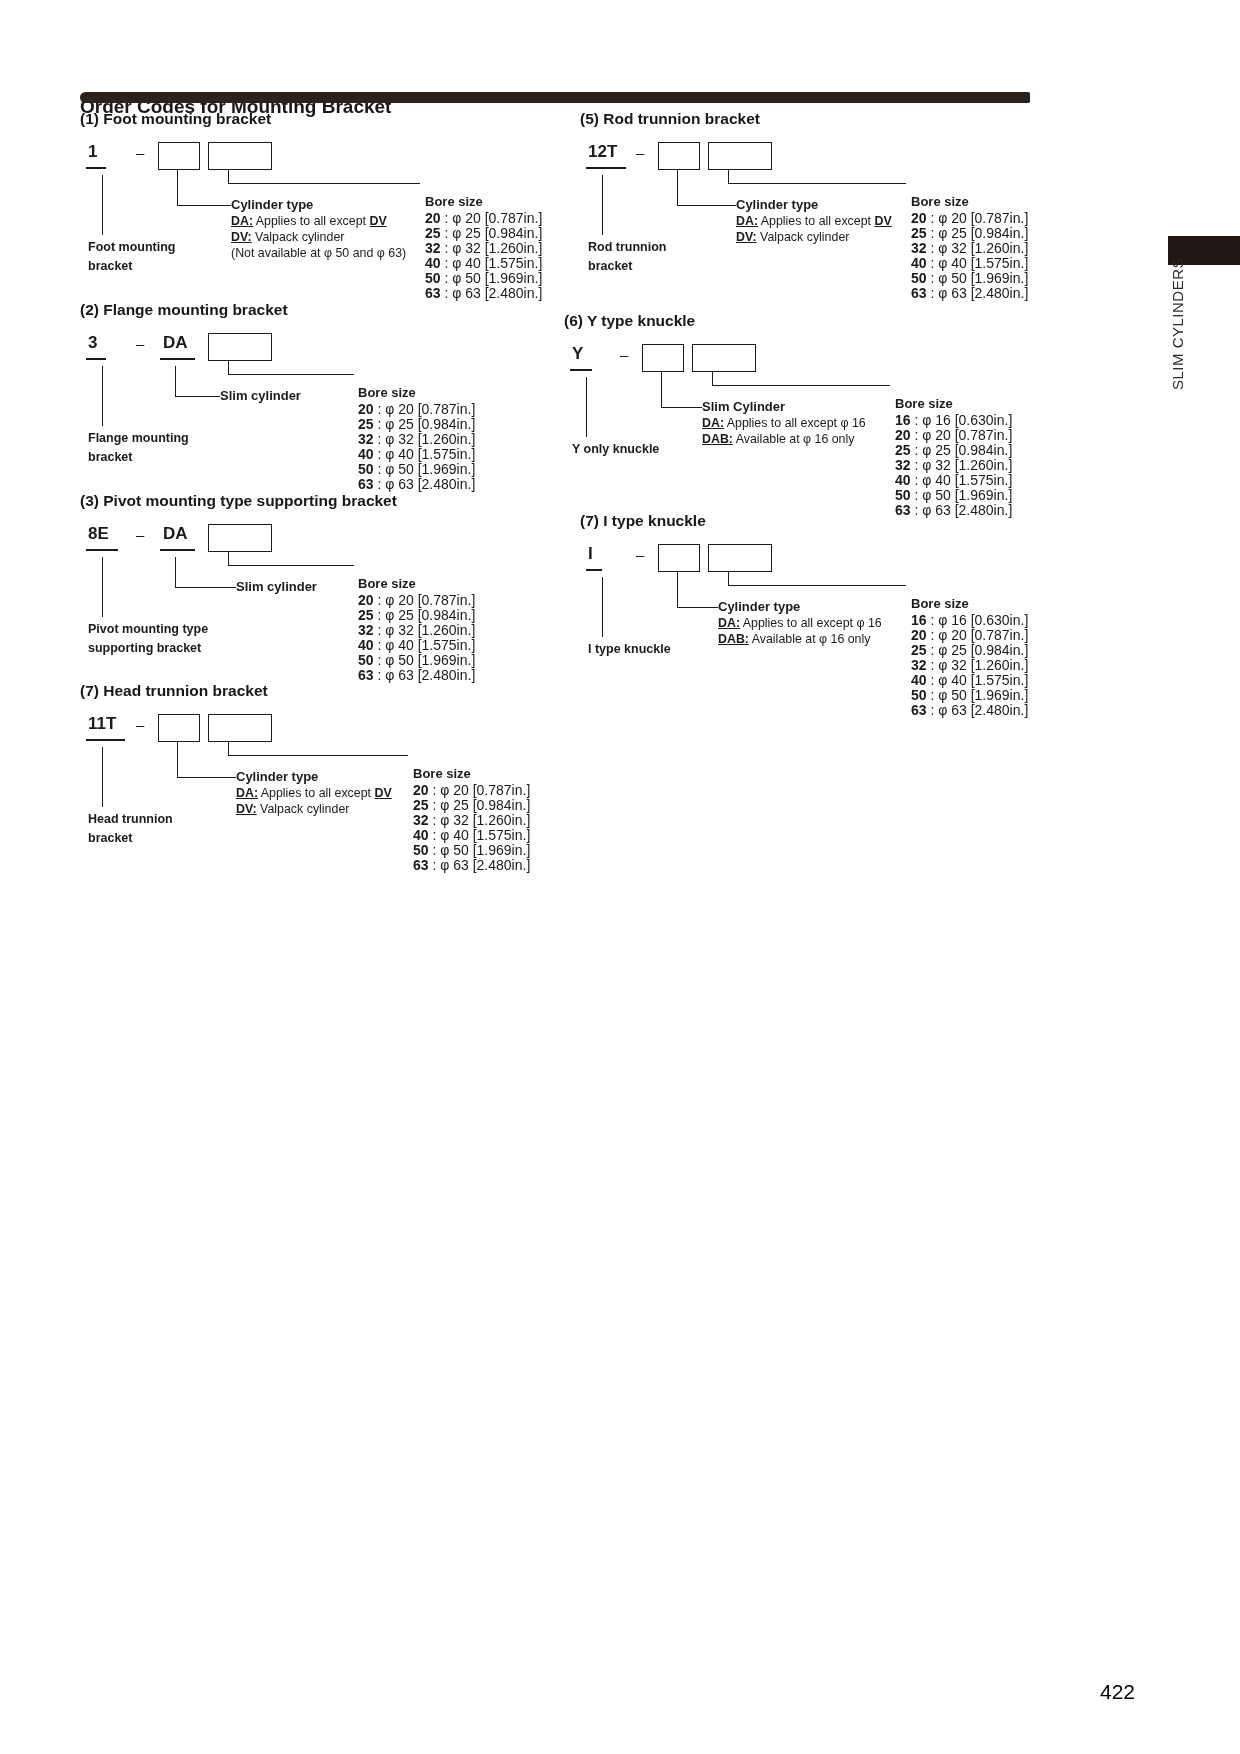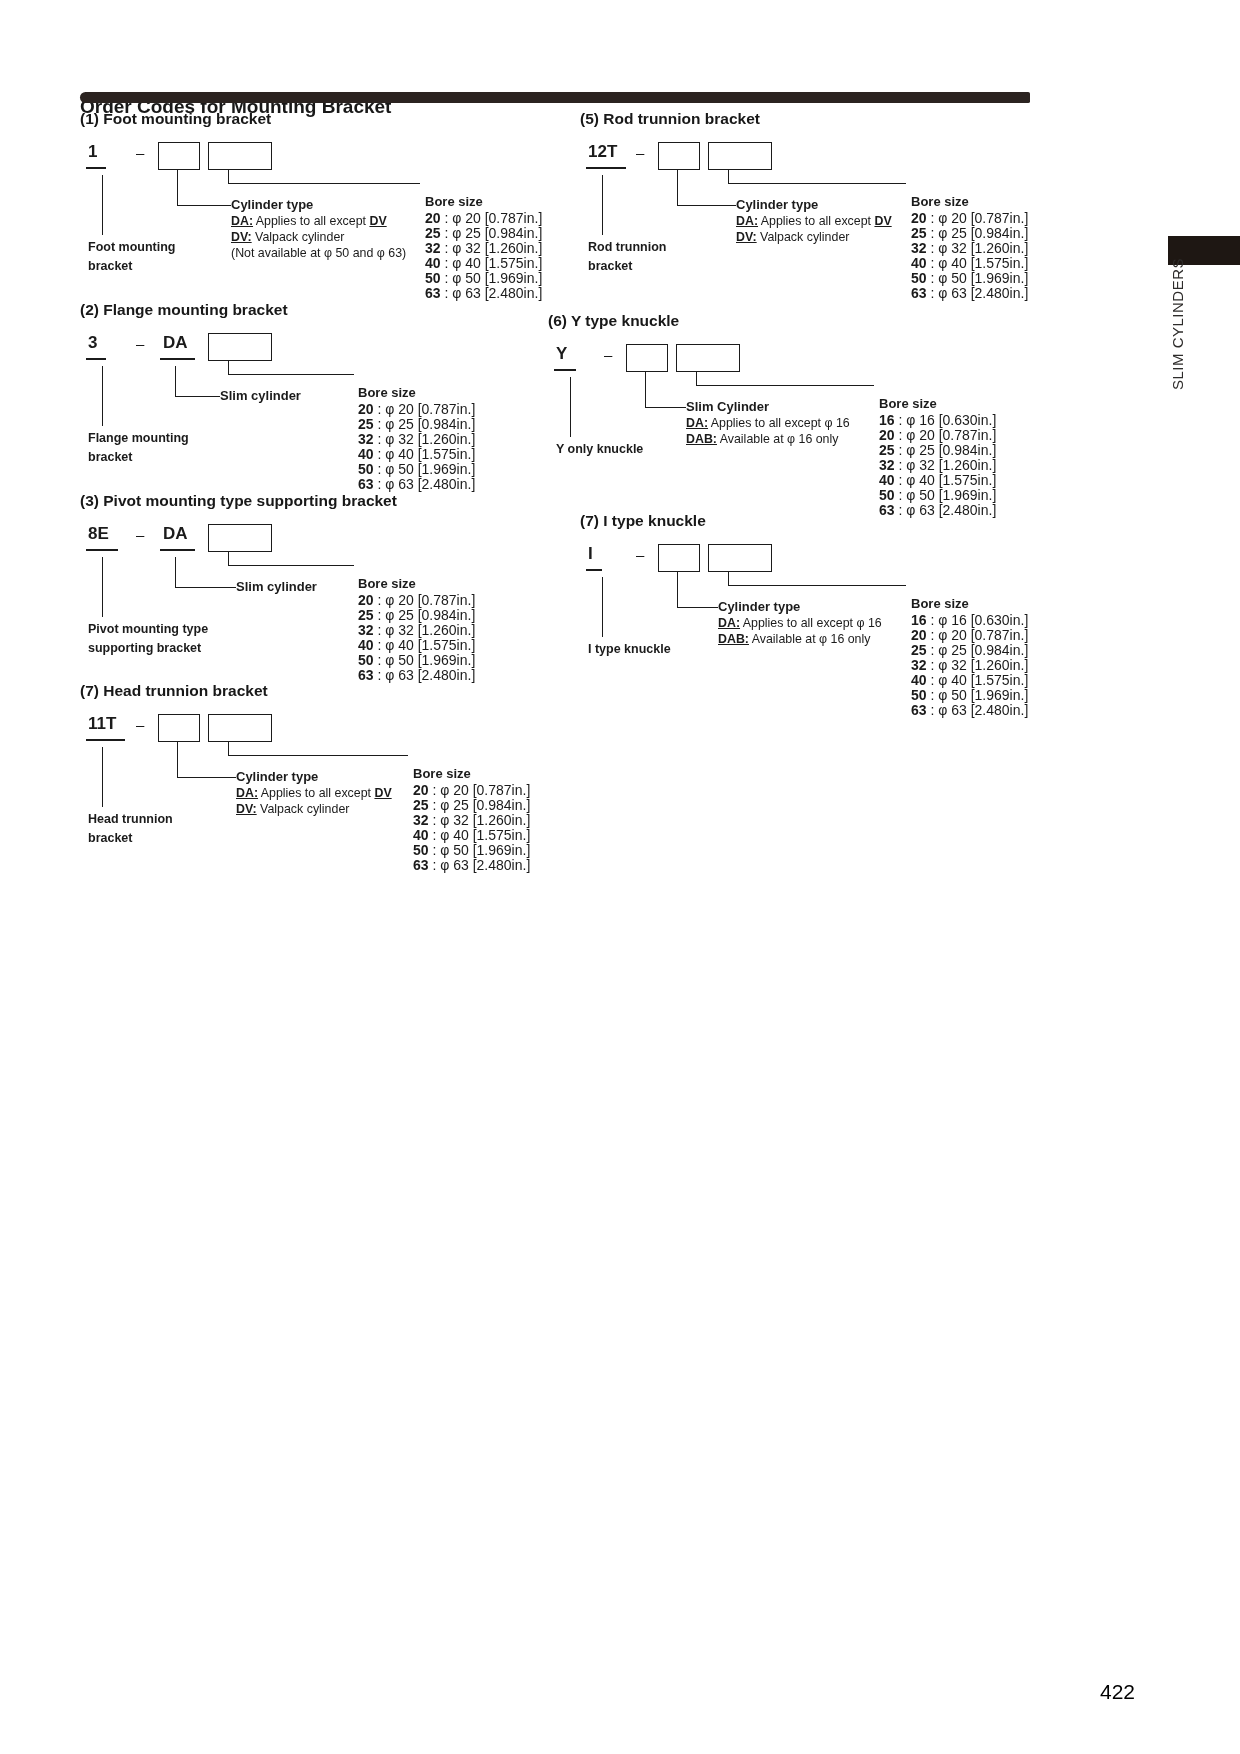--- a/index.html
+++ b/index.html
@@ -26,21 +26,21 @@
   .page-number{
     position:absolute;left:1100px;top:1680px;font-size:21px;color:#000000;
   }
   
   .section{position:absolute;width:480px;}
   .sec-1{left:80px;top:110px}
   .sec-2{left:80px;top:301px}
   .sec-3{left:80px;top:492px}
   .sec-4{left:80px;top:682px}
   .sec-5{left:580px;top:110px}
-  .sec-6{left:548px;top:312px}
+  .sec-6{left:564px;top:312px}
   .sec-7{left:580px;top:512px}
   .sec-heading{font-size:15.5px;font-weight:bold;color:#181818;margin:0 0 14px 0;}
   .diagram{position:relative;height:156px;}
   .code-prefix{
     position:absolute;left:6px;top:0;font-size:17px;font-weight:bold;
     border-bottom:2px solid #1b1b1b;padding:0 9px 5px 2px;
   }
   .code-dash{position:absolute;left:56px;top:2px;font-size:15px;}
   .code-fixed{
     position:absolute;left:80px;top:0;font-size:17px;font-weight:bold;

